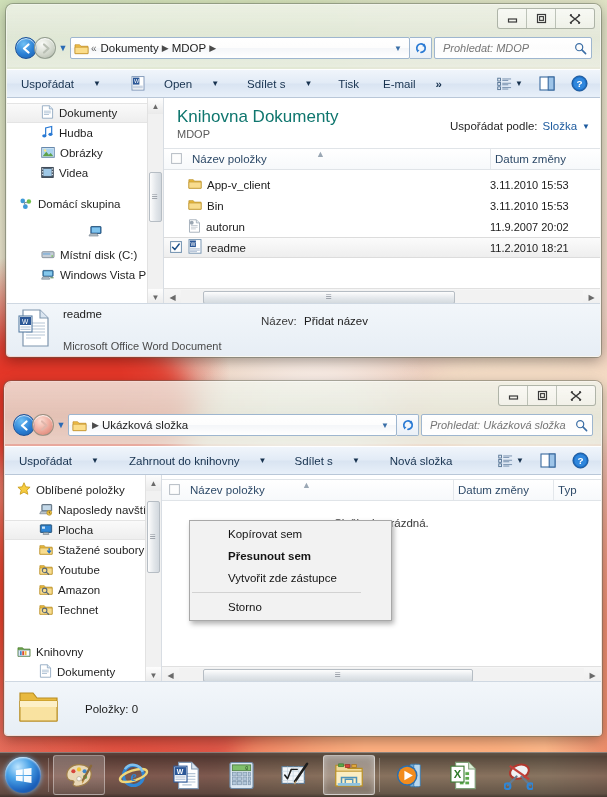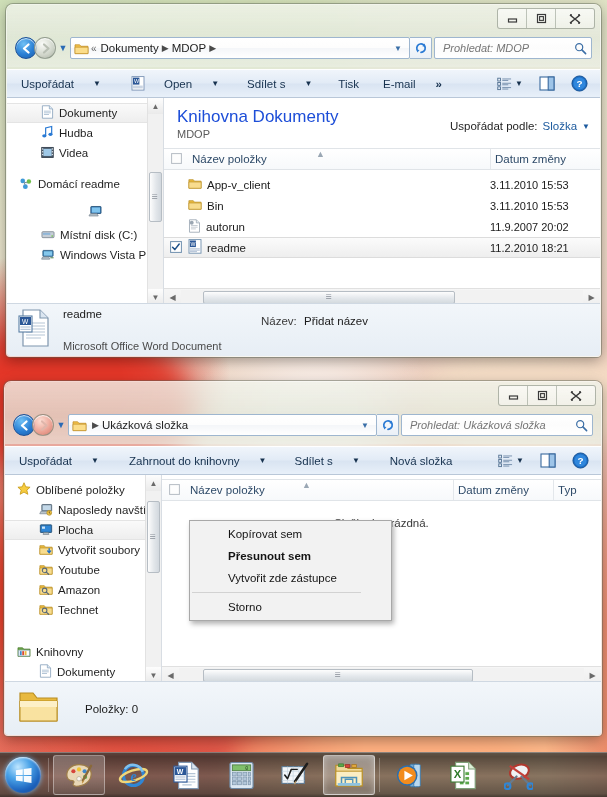--- a/index.html
+++ b/index.html
@@ -167,21 +167,21 @@
     position: absolute; left: 1px; width: 13px;
     background: linear-gradient(90deg,#fdfdfd,#e2e6ea 55%,#d2d8de);
     border: 1px solid #b6bdc4; border-radius: 2px;
     display: flex; align-items: center; justify-content: center;
     color: #8a9099; font-size: 7px; letter-spacing: 0.5px;
   }
 
   
   .listpane { flex: 1; position: relative; background: #ffffff; overflow: hidden; }
   .lib-head { padding: 8px 0 2px 13px; }
-  .lib-title { font-size: 17px; color: #1d4ed8; line-height: 21px; }
+  .lib-title { font-size: 17px; color: #0f766e; line-height: 21px; }
   .lib-sub { font-size: 11px; color: #5a5a5a; margin-top: 1px; }
   .arrange {
     position: absolute; right: 10px; top: 22px;
     font-size: 11.5px; color: #1f1f1f;
     display: flex; align-items: center; gap: 5px;
   }
   .arrange .val { color: #1c5a9e; }
   .arrange .caret { font-size: 8px; color: #1c5a9e; }
 
   .colhead {
@@ -440,20 +440,31 @@
         </div>
         <div class="nav-item indent2">
           <span>
             <svg width="13" height="14" viewBox="0 0 14 15">
                 <path d="M5 11.5 V3.2 L11.5 1.6 V9.8" fill="none" stroke="#2a7ad4" stroke-width="1.3"></path>
                 <ellipse cx="3.6" cy="11.6" rx="2.3" ry="1.8" fill="#2a7ad4"></ellipse>
                 <ellipse cx="10.2" cy="10" rx="2.2" ry="1.7" fill="#2a7ad4"></ellipse>
               </svg>
           </span>
           <span>Hudba</span>
+        </div>
+        <div class="nav-item indent2">
+          <span>
+            <svg width="14" height="13" viewBox="0 0 15 13">
+                <rect x="0.8" y="1.2" width="13.4" height="10.4" fill="#e9f2fa" stroke="#5b7fa5" stroke-width="1"></rect>
+                <rect x="1.8" y="2.2" width="11.4" height="8.4" fill="#aad4f0"></rect>
+                <path d="M1.8 10.6 L5.6 5.6 L8.4 9 L10.4 7 L13.2 10.6 Z" fill="#5ea14a"></path>
+                <circle cx="4.4" cy="4.4" r="1.3" fill="#ffe680"></circle>
+              </svg>
+          </span>
+          <span>Obrázky</span>
         </div>
         <div class="nav-item indent2">
           <span>
             <svg width="13" height="13" viewBox="0 0 14 13">
                 <rect x="0.8" y="1" width="12.4" height="10.8" fill="#4a5a6a" stroke="#2e3b48" stroke-width="0.9"></rect>
                 <rect x="2.6" y="2.6" width="8.8" height="7.6" fill="#9fc9e8"></rect>
                 <rect x="1.2" y="2" width="1.2" height="1.4" fill="#e8eef4"></rect>
                 <rect x="1.2" y="5" width="1.2" height="1.4" fill="#e8eef4"></rect>
                 <rect x="1.2" y="8" width="1.2" height="1.4" fill="#e8eef4"></rect>
                 <rect x="11.6" y="2" width="1.2" height="1.4" fill="#e8eef4"></rect>
@@ -466,21 +477,21 @@
         <div class="nav-gap"></div>
         <div class="nav-item" style="padding-left:12px;">
           <span>
             <svg width="14" height="13" viewBox="0 0 15 14">
                 <circle cx="4" cy="4.2" r="2.5" fill="#3f9ad8"></circle>
                 <circle cx="10.6" cy="4.8" r="2.4" fill="#6dbd4a"></circle>
                 <circle cx="6.8" cy="10.4" r="2.6" fill="#3f9ad8"></circle>
                 <path d="M5.2 5.6 L9 6.2 M5.6 6.4 L6.6 8.4" stroke="#78909a" stroke-width="1.1"></path>
               </svg>
           </span>
-          <span>Domácí readme</span>
+          <span>Domácí skupina</span>
         </div>
         <div class="nav-gap"></div>
         <div class="nav-item" style="padding-left:20px;flex-direction:column;">
           <span>
             <svg width="14" height="13" viewBox="0 0 15 14">
                 <rect x="3" y="1.6" width="11" height="7.6" rx="0.6" fill="#2f6fa8" stroke="#234f77" stroke-width="0.9"></rect>
                 <rect x="4" y="2.6" width="9" height="5.6" fill="#7fc4ee"></rect>
                 <path d="M1 11.8 H11 L9.6 9.4 H2.4 Z" fill="#b9c4cc" stroke="#7e8a94" stroke-width="0.8"></path>
               </svg>
           </span>
@@ -690,21 +701,21 @@
       <span class="crumb-spacer"></span>
       <span class="crumb-caret">▼</span>
     </div>
     <div class="refresh-btn">
       <svg width="14" height="14" viewBox="0 0 14 14">
         <path d="M3 8.4 A4.2 4.2 0 1 1 7 11.3" fill="none" stroke="#2a7ad4" stroke-width="1.7" stroke-linecap="round"></path>
         <path d="M10.5 2.5 L11.6 5.7 L8.4 5.2 Z" fill="#2a7ad4"></path>
         <path d="M3.4 11.6 L2.2 8.5 L5.5 9 Z" fill="#2a7ad4"></path>
       </svg>
     </div>
-    <div class="searchbox" style="width:192px;">
+    <div class="searchbox" style="width:172px;">
       <input type="text" placeholder="Prohledat: Ukázková složka" style="">
       <svg width="13" height="13" viewBox="0 0 14 14">
         <circle cx="5.6" cy="5.6" r="3.8" fill="none" stroke="#3b6ea5" stroke-width="1.3"></circle>
         <path d="M8.5 8.5 L12.5 12.5" stroke="#3b6ea5" stroke-width="1.7" stroke-linecap="round"></path>
       </svg>
     </div>
   </div>
 
   <div class="cmdbar" style="top:64px;">
     <div class="cmd">
@@ -783,21 +794,21 @@
           <span>Plocha</span>
         </div>
         <div class="nav-item indent2">
           <span>
             <svg width="14" height="13" viewBox="0 0 16 14">
                 <path d="M1 2.6 L6 2.6 L7.4 4.3 L15 4.3 L15 12.4 L1 12.4 Z" fill="#e8b93f" stroke="#b98e22" stroke-width="0.8"></path>
                 <path d="M1 5.3 L15 5.3 L15 12.4 L1 12.4 Z" fill="#f8dc8e" stroke="#b98e22" stroke-width="0.7"></path>
                 <path d="M11.6 6 V10 M9.8 8.6 L11.6 10.6 L13.4 8.6" stroke="#1f6fc4" stroke-width="1.5" fill="none" stroke-linecap="round"></path>
               </svg>
           </span>
-          <span>Vytvořit soubory</span>
+          <span>Stažené soubory</span>
         </div>
         <div class="nav-item indent2">
           <span>
             <svg width="14" height="13" viewBox="0 0 16 14">
                 <path d="M1 2.6 L6 2.6 L7.4 4.3 L15 4.3 L15 12.4 L1 12.4 Z" fill="#e8b93f" stroke="#b98e22" stroke-width="0.8"></path>
                 <path d="M1 5.3 L15 5.3 L15 12.4 L1 12.4 Z" fill="#f8dc8e" stroke="#b98e22" stroke-width="0.7"></path>
                 <circle cx="6.4" cy="8" r="2.6" fill="none" stroke="#5a6a78" stroke-width="1.2"></circle>
                 <path d="M8.4 10 L11 12.4" stroke="#5a6a78" stroke-width="1.5" stroke-linecap="round"></path>
               </svg>
           </span>

